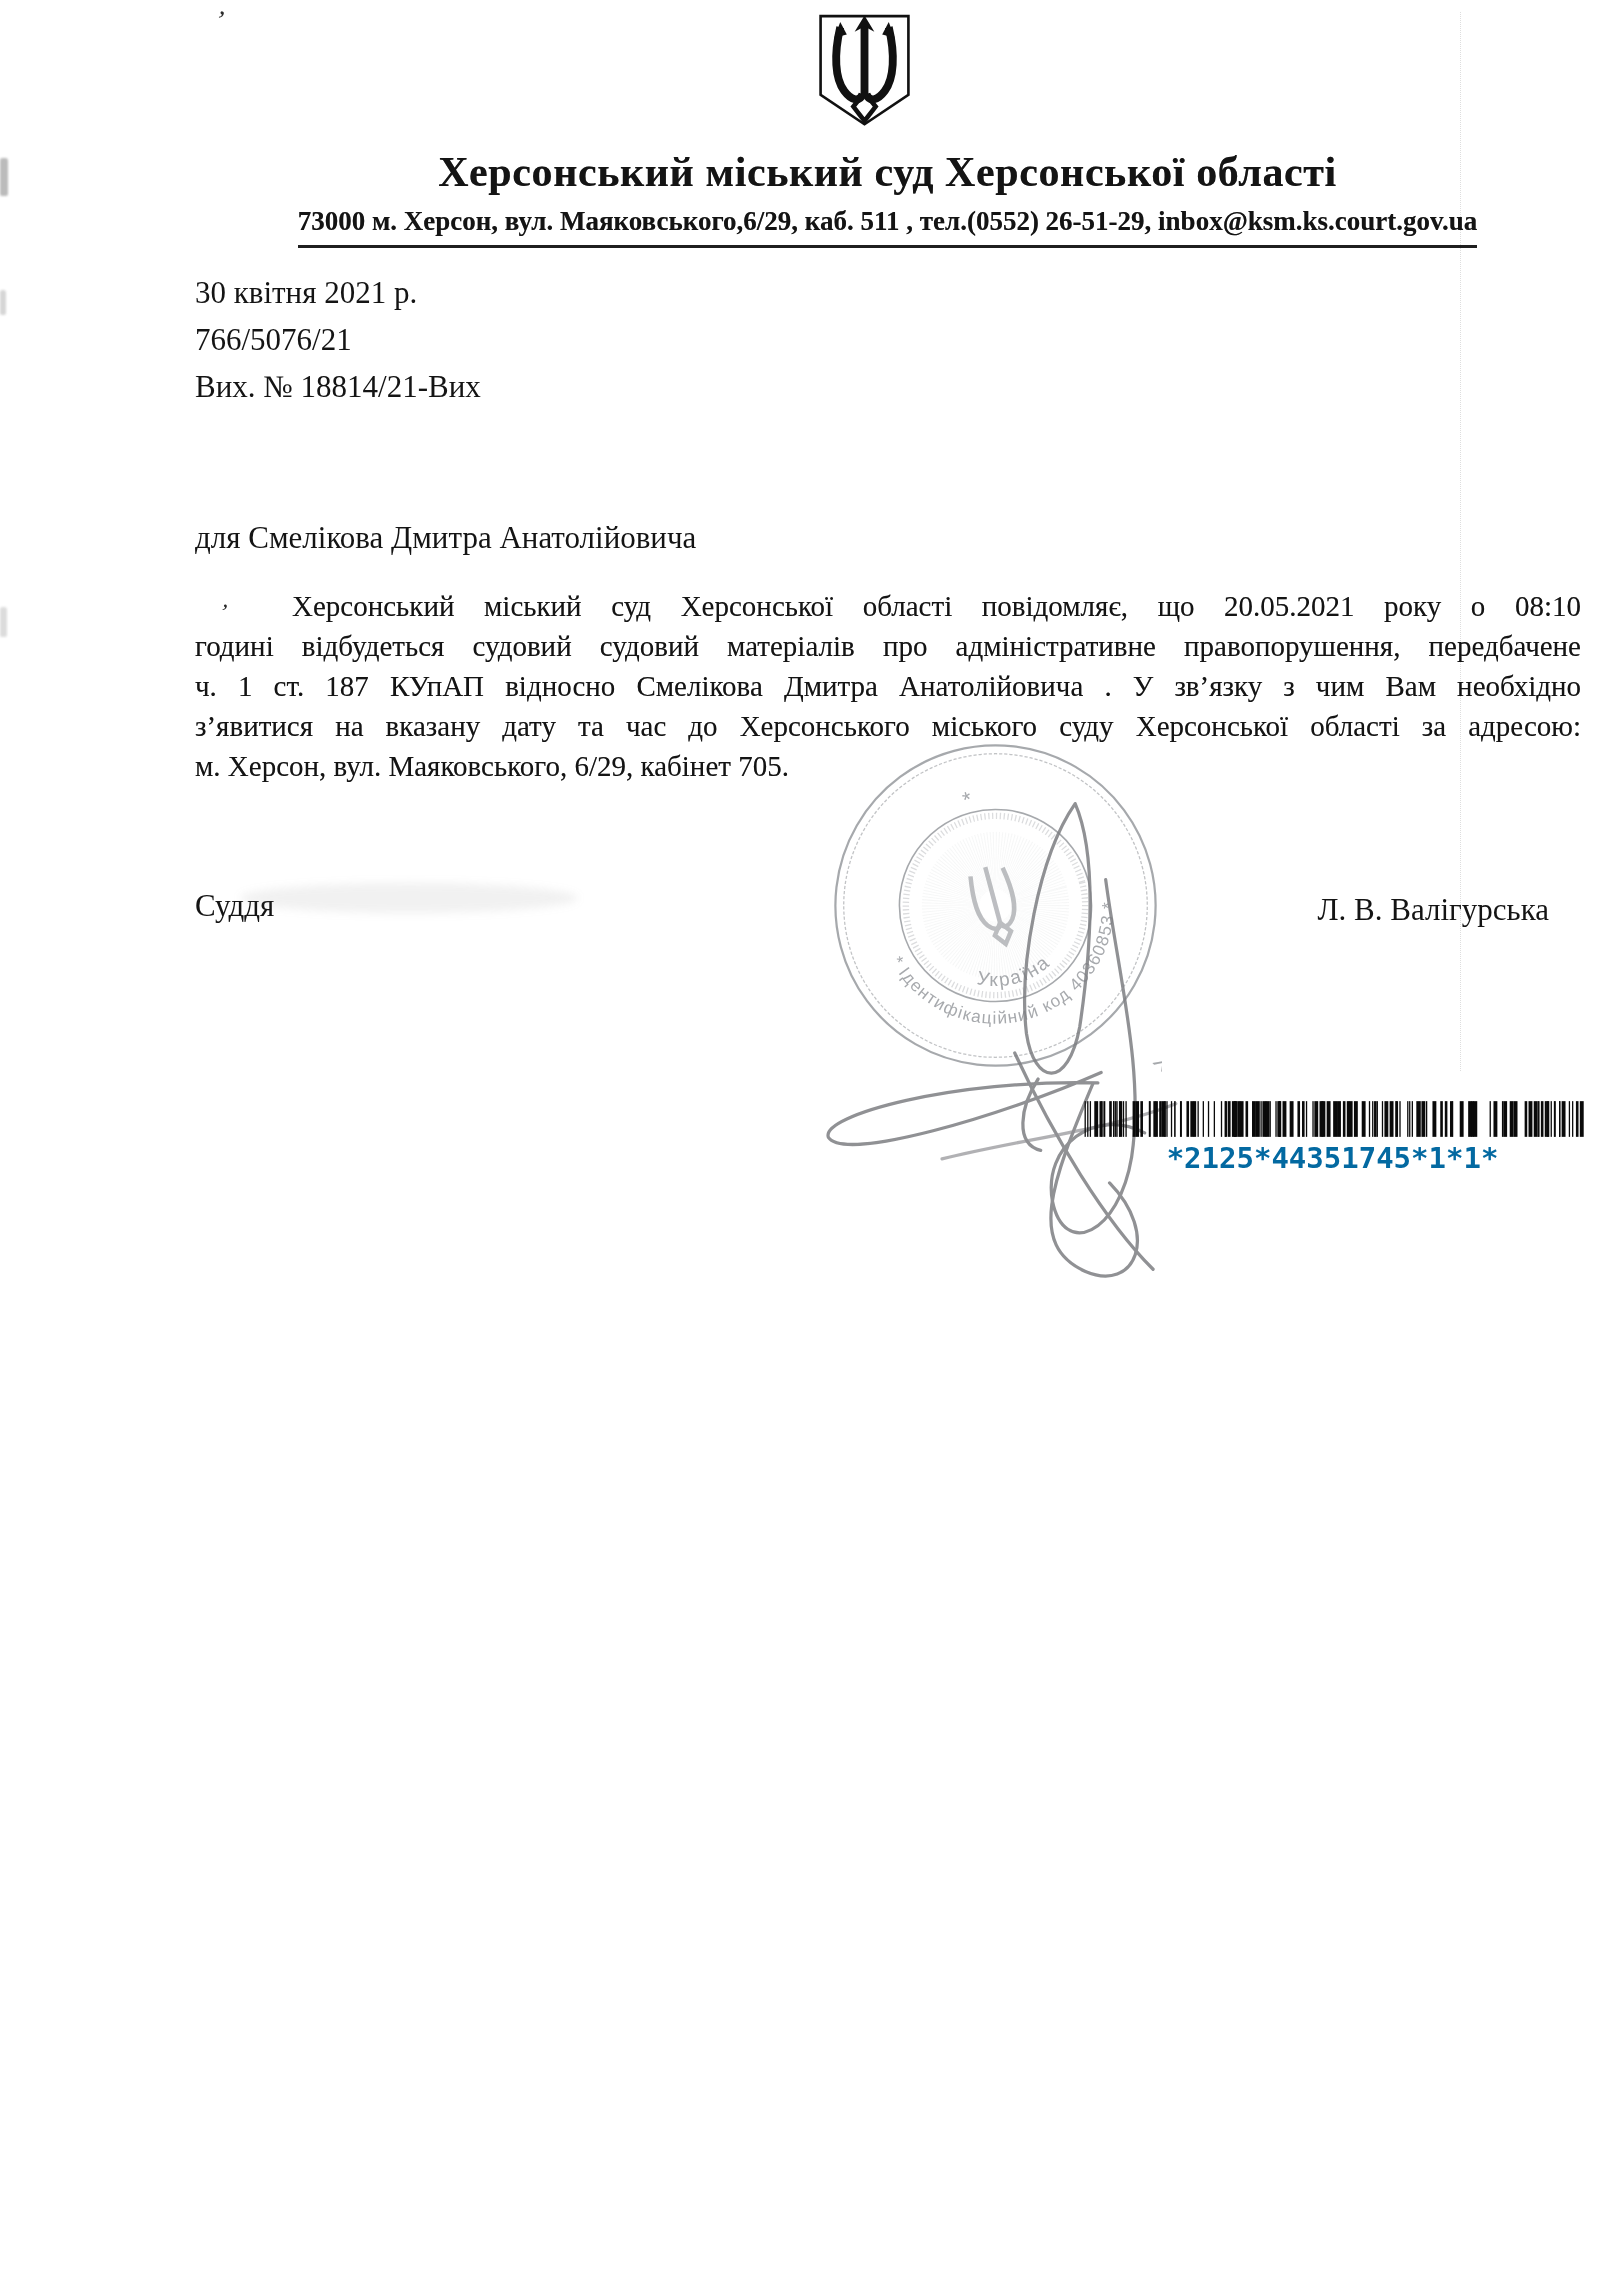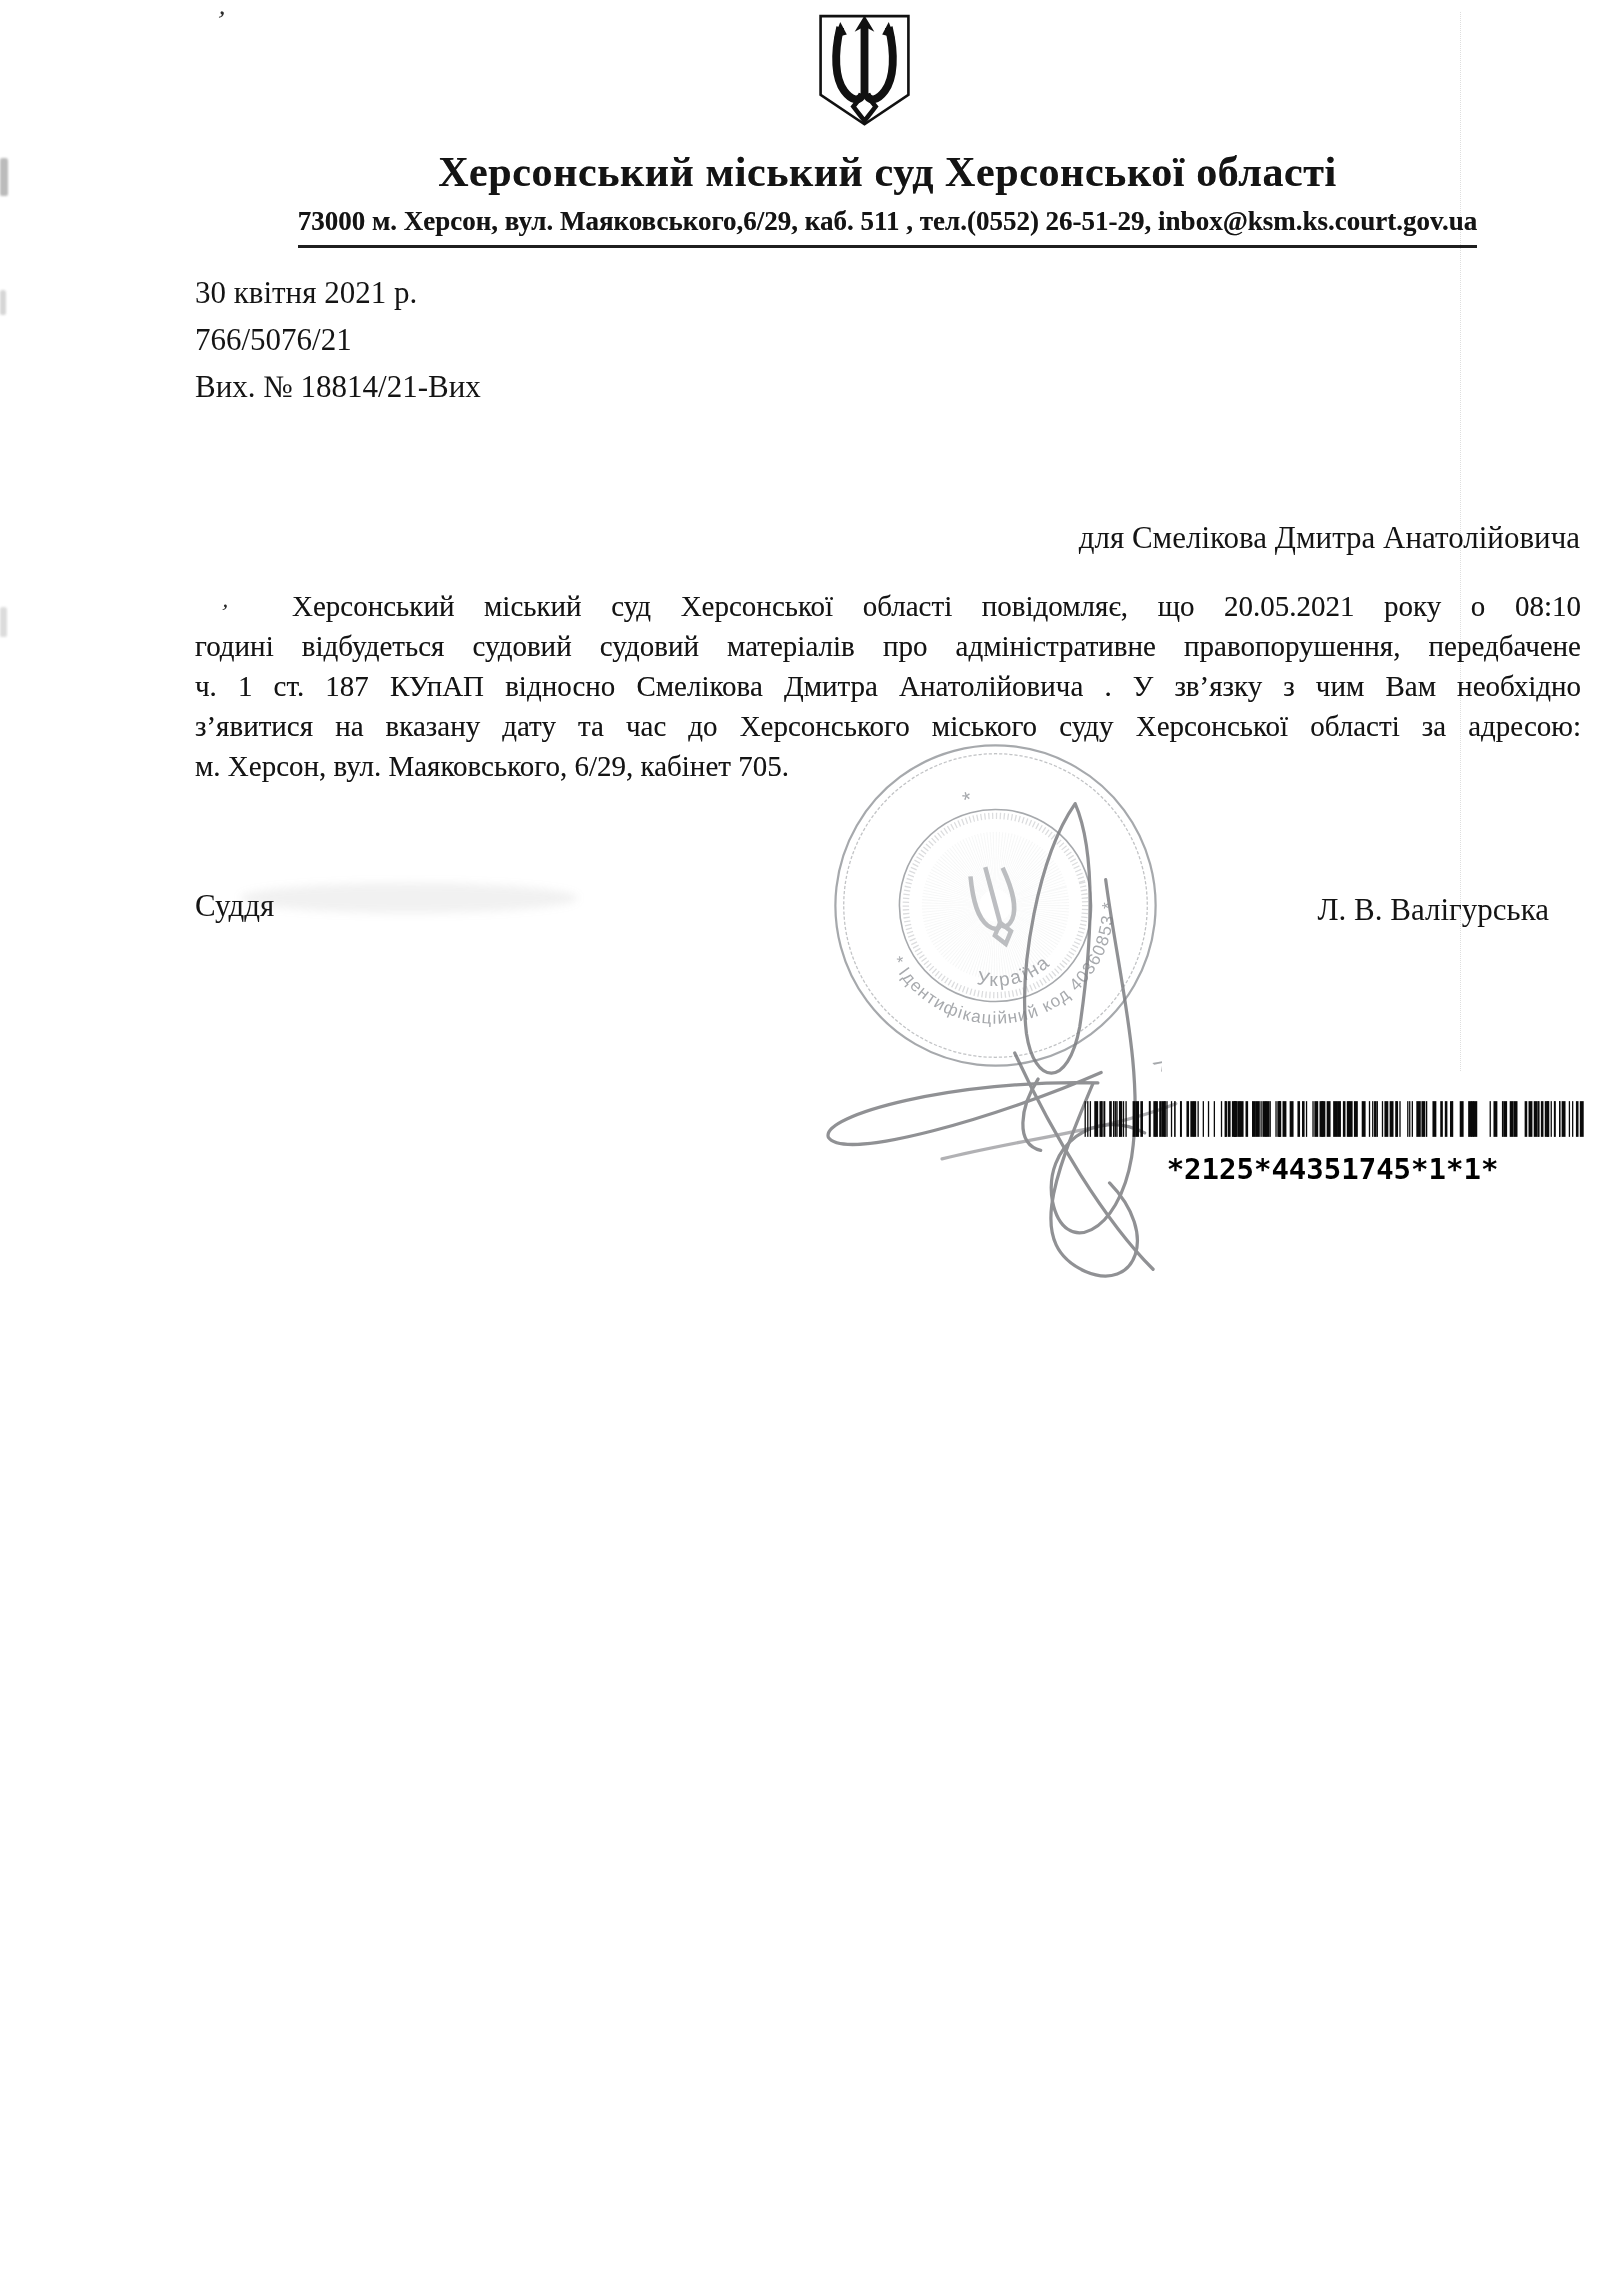--- a/index.html
+++ b/index.html
@@ -10,37 +10,37 @@
   .header{left:195px;right:40px;top:148px;text-align:center;}
   .court-name{font-size:42px;font-weight:bold;letter-spacing:0.6px;white-space:nowrap;
               text-shadow:0 0 0.6px rgba(0,0,0,.55);}
   .address{display:inline-block;margin-top:10px;font-size:27px;font-weight:bold;white-space:nowrap;
            border-bottom:3.9px solid rgba(0,0,0,.88);padding-bottom:8px;
            text-shadow:0 0 0.6px rgba(0,0,0,.45);}
   
   .meta{left:195px;top:269px;font-size:31px;line-height:47px;}
   
   .doc-title{left:195px;right:40px;top:430px;text-align:center;font-size:34px;}
-  .addressee{left:195px;right:40px;top:520px;text-align:right;font-size:31px;}
+  .addressee{left:195px;right:40px;top:520px;text-align:left;font-size:31px;}
   
   .body{left:195px;right:39px;top:586px;font-size:29px;line-height:40px;
         text-shadow:0 0 0.6px rgba(0,0,0,.4);}
   .bodyline{text-align:justify;}
   .bodyline.jlast{text-align-last:justify;}
   .bodyline.indent{text-indent:97px;}
   
   .judge-role{left:195px;top:888px;font-size:31px;}
   .judge-name{right:71px;top:892px;font-size:31px;text-align:center;}
   
   .stamp{left:829px;top:739px;width:333px;height:333px;opacity:.78;}
   .sig{left:747px;top:779px;width:455px;height:513px;}
   
   .barcode{left:1080px;top:1101px;width:505px;text-align:center;}
-  .barcode-text{margin-top:13px;font-family:"DejaVu Sans Mono", monospace;font-weight:bold;
-                font-size:29px;letter-spacing:0;color:#000000;}
+  .barcode-text{margin-top:2px;font-family:"DejaVu Sans Mono", monospace;font-weight:bold;
+                font-size:29px;letter-spacing:0;color:#0369a1;}
   
   .foldline{left:1460px;top:11.7px;height:1059px;width:0;border-left:1.3px dotted rgba(0,0,0,.13);}
   .tick{font-size:27px;color:#2a2a2a;transform:rotate(12deg);}
   .smudge{background:rgba(60,60,60,.35);filter:blur(1.3px);border-radius:2.6px;}
   .pencil{left:240px;top:883px;width:338px;height:30px;background:rgba(120,120,120,.10);
           filter:blur(4.5px);border-radius:50%;}
   svg text{font-family:"Liberation Sans", sans-serif;}
 </style>
 </head>
 <body>

